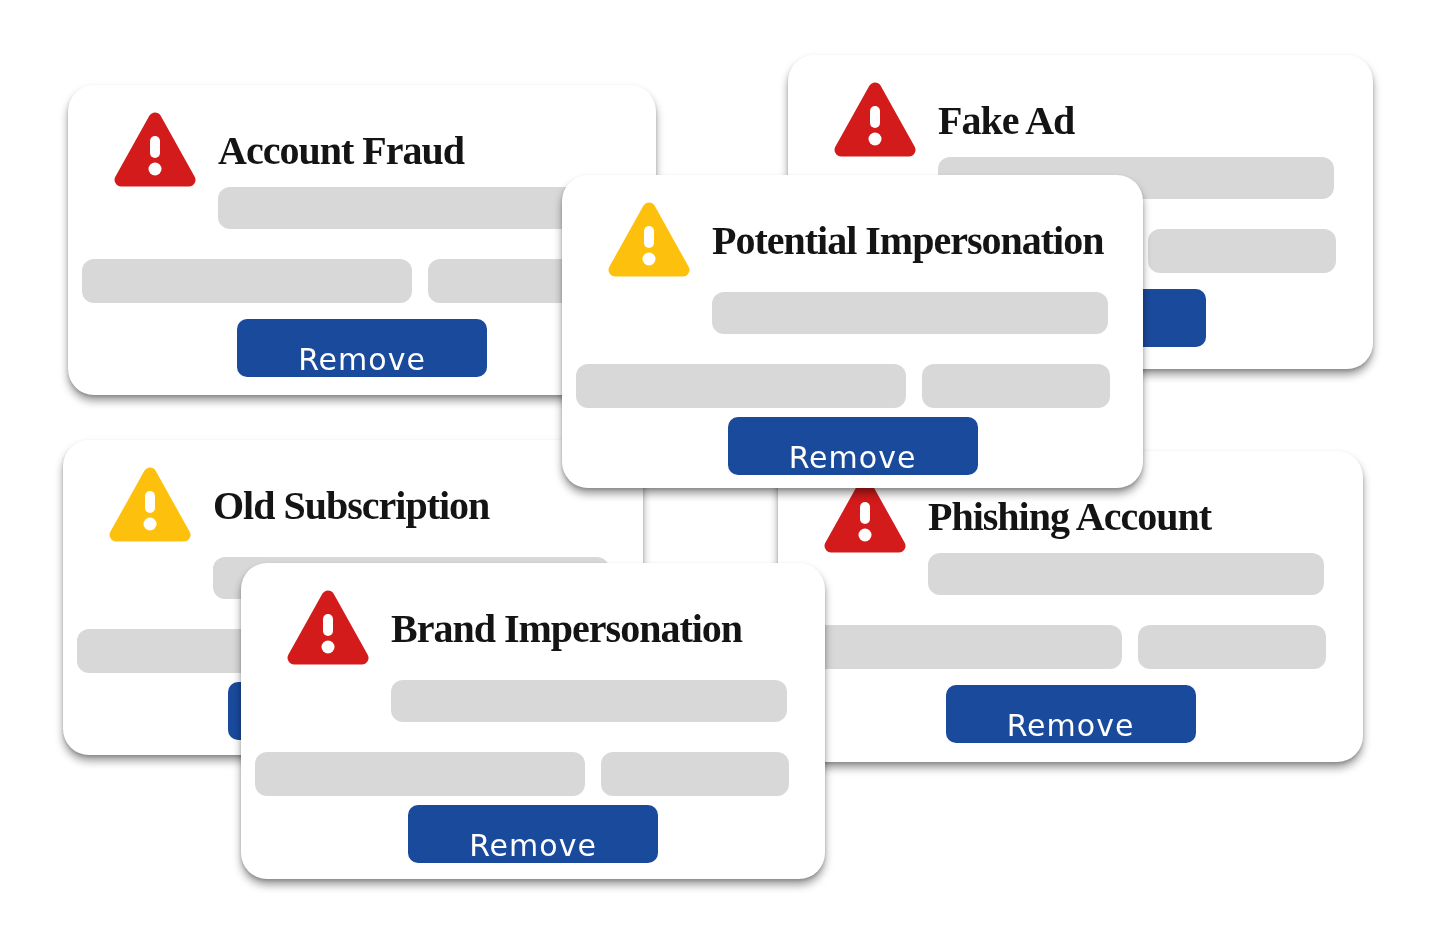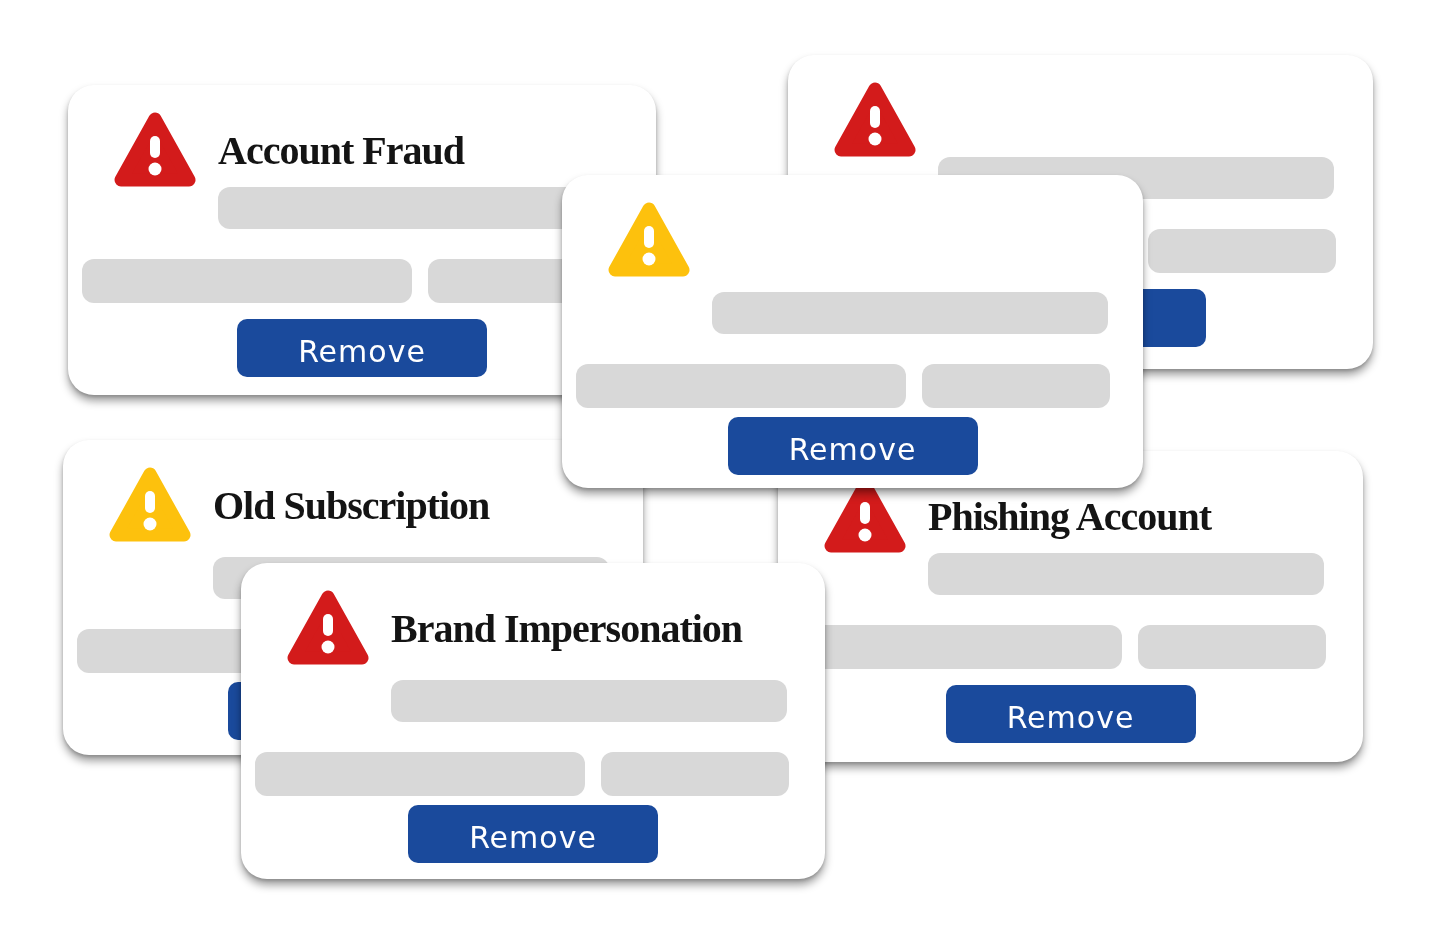--- a/index.html
+++ b/index.html
@@ -31,21 +31,21 @@
 
   .bar{position:absolute;background:var(--bar,#d8d8d8);border-radius:12px;height:44px;}
   .bar-wide{left:150px;top:102px;width:396px;height:42px;}
   .bar-a{left:14px;top:174px;width:330px;}
   .bar-b{left:360px;top:174px;width:188px;}
 
   .remove-btn{position:absolute;left:50%;transform:translateX(-50%);top:234px;
               width:250px;height:58px;border:none;border-radius:10px;cursor:pointer;
               background:var(--button,#1a4a9c);color:#ffffff;
               font-family:"DejaVu Sans","Liberation Sans",sans-serif;
-              font-size:30px;letter-spacing:1px;line-height:58px;padding:4px;}
+              font-size:30px;letter-spacing:1px;line-height:58px;padding:12px;}
 
   
   .v2 .bar-wide{top:117px;}
   .v2 .bar-a,.v2 .bar-b{top:189px;}
   .v2 .remove-btn{top:242px;}
 </style>
 </head>
 <body>
 
 <div class="canvas">
@@ -66,20 +66,21 @@
   </article>
 
   <article class="card c-fake-ad sev-danger">
     <span class="tri">
       <svg viewBox="0 0 82 78" width="82" height="78">
         <polygon points="41,8 75,69 7,69" fill="currentColor" stroke="currentColor" stroke-width="13" stroke-linejoin="round"></polygon>
         <rect x="36" y="25" width="10" height="22" rx="5" fill="#ffffff"></rect>
         <circle cx="41" cy="58" r="6.5" fill="#ffffff"></circle>
       </svg>
     </span>
+    <h2 class="card-title">Fake Ad</h2>
     <div class="bar bar-wide"></div>
     <div class="bar bar-a"></div>
     <div class="bar bar-b"></div>
     <button class="remove-btn">Remove</button>
   </article>
 
   <article class="card c-phishing-domain sev-danger">
     <span class="tri">
       <svg viewBox="0 0 82 78" width="82" height="78">
         <polygon points="41,8 75,69 7,69" fill="currentColor" stroke="currentColor" stroke-width="13" stroke-linejoin="round"></polygon>
@@ -95,20 +96,21 @@
   </article>
 
   <article class="card v2 c-potential-impersonation sev-warning">
     <span class="tri">
       <svg viewBox="0 0 82 78" width="82" height="78">
         <polygon points="41,8 75,69 7,69" fill="currentColor" stroke="currentColor" stroke-width="13" stroke-linejoin="round"></polygon>
         <rect x="36" y="25" width="10" height="22" rx="5" fill="#ffffff"></rect>
         <circle cx="41" cy="58" r="6.5" fill="#ffffff"></circle>
       </svg>
     </span>
+    <h2 class="card-title">Potential Impersonation</h2>
     <div class="bar bar-wide"></div>
     <div class="bar bar-a"></div>
     <div class="bar bar-b"></div>
     <button class="remove-btn">Remove</button>
   </article>
 
   <article class="card v2 c-old-subscription sev-warning">
     <span class="tri">
       <svg viewBox="0 0 82 78" width="82" height="78">
         <polygon points="41,8 75,69 7,69" fill="currentColor" stroke="currentColor" stroke-width="13" stroke-linejoin="round"></polygon>

